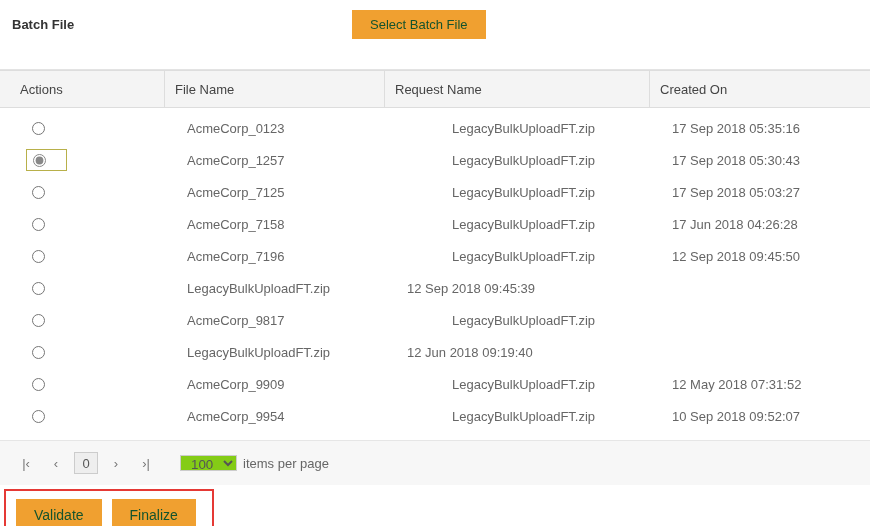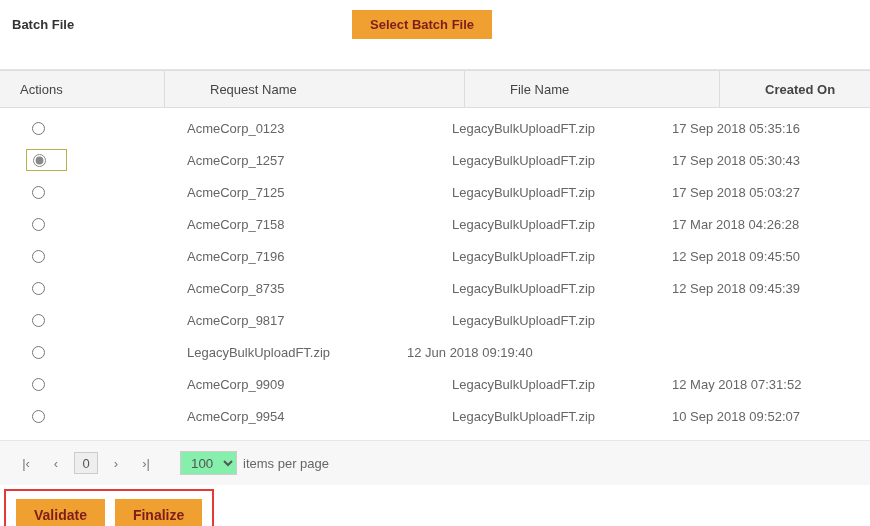--- a/index.html
+++ b/index.html
@@ -16,53 +16,51 @@
       padding: 10px 8px 30px 12px;
     }
     .top-label {
       font-weight: 600;
       color: #333;
       width: 340px;
     }
     .btn-orange {
       background: #eea236;
       background: #f0a030;
-      color: #7f1d1d;
+      color: #14532d;
       border: none;
       padding: 7px 18px;
       font-size: 13px;
       cursor: pointer;
-      font-weight: bold;
     }
     .table-wrap {
       border-top: 1px solid #e3e3e3;
     }
     .grid-header, .grid-row {
       display: flex;
       align-items: center;
       border-bottom: 1px solid #eee;
     }
     .grid-header {
       background: #f4f4f4;
       border: 1px solid #ddd;
       border-left: none;
       border-right: none;
       font-weight: 400;
       color: #444;
       height: 38px;
-      gap: 35px;
     }
     .grid-header .col {
       border-right: 1px solid #ddd;
       height: 100%;
       display: flex;
       align-items: center;
       padding: 0 10px;
     }
-    .grid-header .col:last-child { border-right: none; font-weight: bold; }
+    .grid-header .col:last-child { border-right: none; }
     .grid-row {
       height: 32px;
       color: #666;
       border-bottom: none;
       padding: 0;
     }
     .grid-row .col {
       padding: 0 10px;
       display: flex;
       align-items: center;
@@ -111,23 +109,23 @@
       border: 1px solid #ccc;
       background: #eee;
       display: inline-flex;
       align-items: center;
       justify-content: center;
       color: #555;
       padding: 0 6px;
     }
     .page-size {
       margin-left: 16px;
-      height: 24px;
+      height: 16px;
       border: 1px solid #ccc;
-      background: #86efac;
+      background: #84cc16;
       padding: 0 6px;
       color: #555;
       cursor: pointer;
     }
     .per-page-label {
       color: #666;
     }
     .action-buttons {
       display: flex;
       gap: 10px;
@@ -145,22 +143,22 @@
 <body>
 
 <div class="top-bar">
   <div class="top-label">Batch File</div>
   <button class="btn-orange">Select Batch File</button>
 </div>
 
 <div class="table-wrap">
   <div class="grid-header">
     <div class="col col-actions">Actions</div>
+    <div class="col col-file">File Name</div>
     <div class="col col-request">Request Name</div>
-    <div class="col col-file">File Name</div>
     <div class="col col-created">Created On</div>
   </div>
   <div class="grid-body" id="grid-body">
       <div class="grid-row">
         <div class="col col-actions">
           <input type="radio" name="row-select" style="">
         </div>
         <div class="col col-request">AcmeCorp_0123</div>
         <div class="col col-file">LegacyBulkUploadFT.zip</div>
         <div class="col col-created">17 Sep 2018 05:35:16</div>
@@ -182,35 +180,34 @@
         <div class="col col-request">AcmeCorp_7125</div>
         <div class="col col-file">LegacyBulkUploadFT.zip</div>
         <div class="col col-created">17 Sep 2018 05:03:27</div>
       </div>
       <div class="grid-row">
         <div class="col col-actions">
           <input type="radio" name="row-select" style="">
         </div>
         <div class="col col-request">AcmeCorp_7158</div>
         <div class="col col-file">LegacyBulkUploadFT.zip</div>
-        <div class="col col-created">17 Mar 2018 04:26:28</div>
+        <div class="col col-created">17 Jun 2018 04:26:28</div>
       </div>
       <div class="grid-row">
         <div class="col col-actions">
           <input type="radio" name="row-select" style="">
         </div>
         <div class="col col-request">AcmeCorp_7196</div>
         <div class="col col-file">LegacyBulkUploadFT.zip</div>
         <div class="col col-created">12 Sep 2018 09:45:50</div>
       </div>
       <div class="grid-row">
         <div class="col col-actions">
           <input type="radio" name="row-select" style="">
         </div>
-        <div class="col col-request">AcmeCorp_8735</div>
         <div class="col col-file">LegacyBulkUploadFT.zip</div>
         <div class="col col-created">12 Sep 2018 09:45:39</div>
       </div>
       <div class="grid-row">
         <div class="col col-actions">
           <input type="radio" name="row-select" style="">
         </div>
         <div class="col col-request">AcmeCorp_9817</div>
         <div class="col col-file">LegacyBulkUploadFT.zip</div>
       </div>

